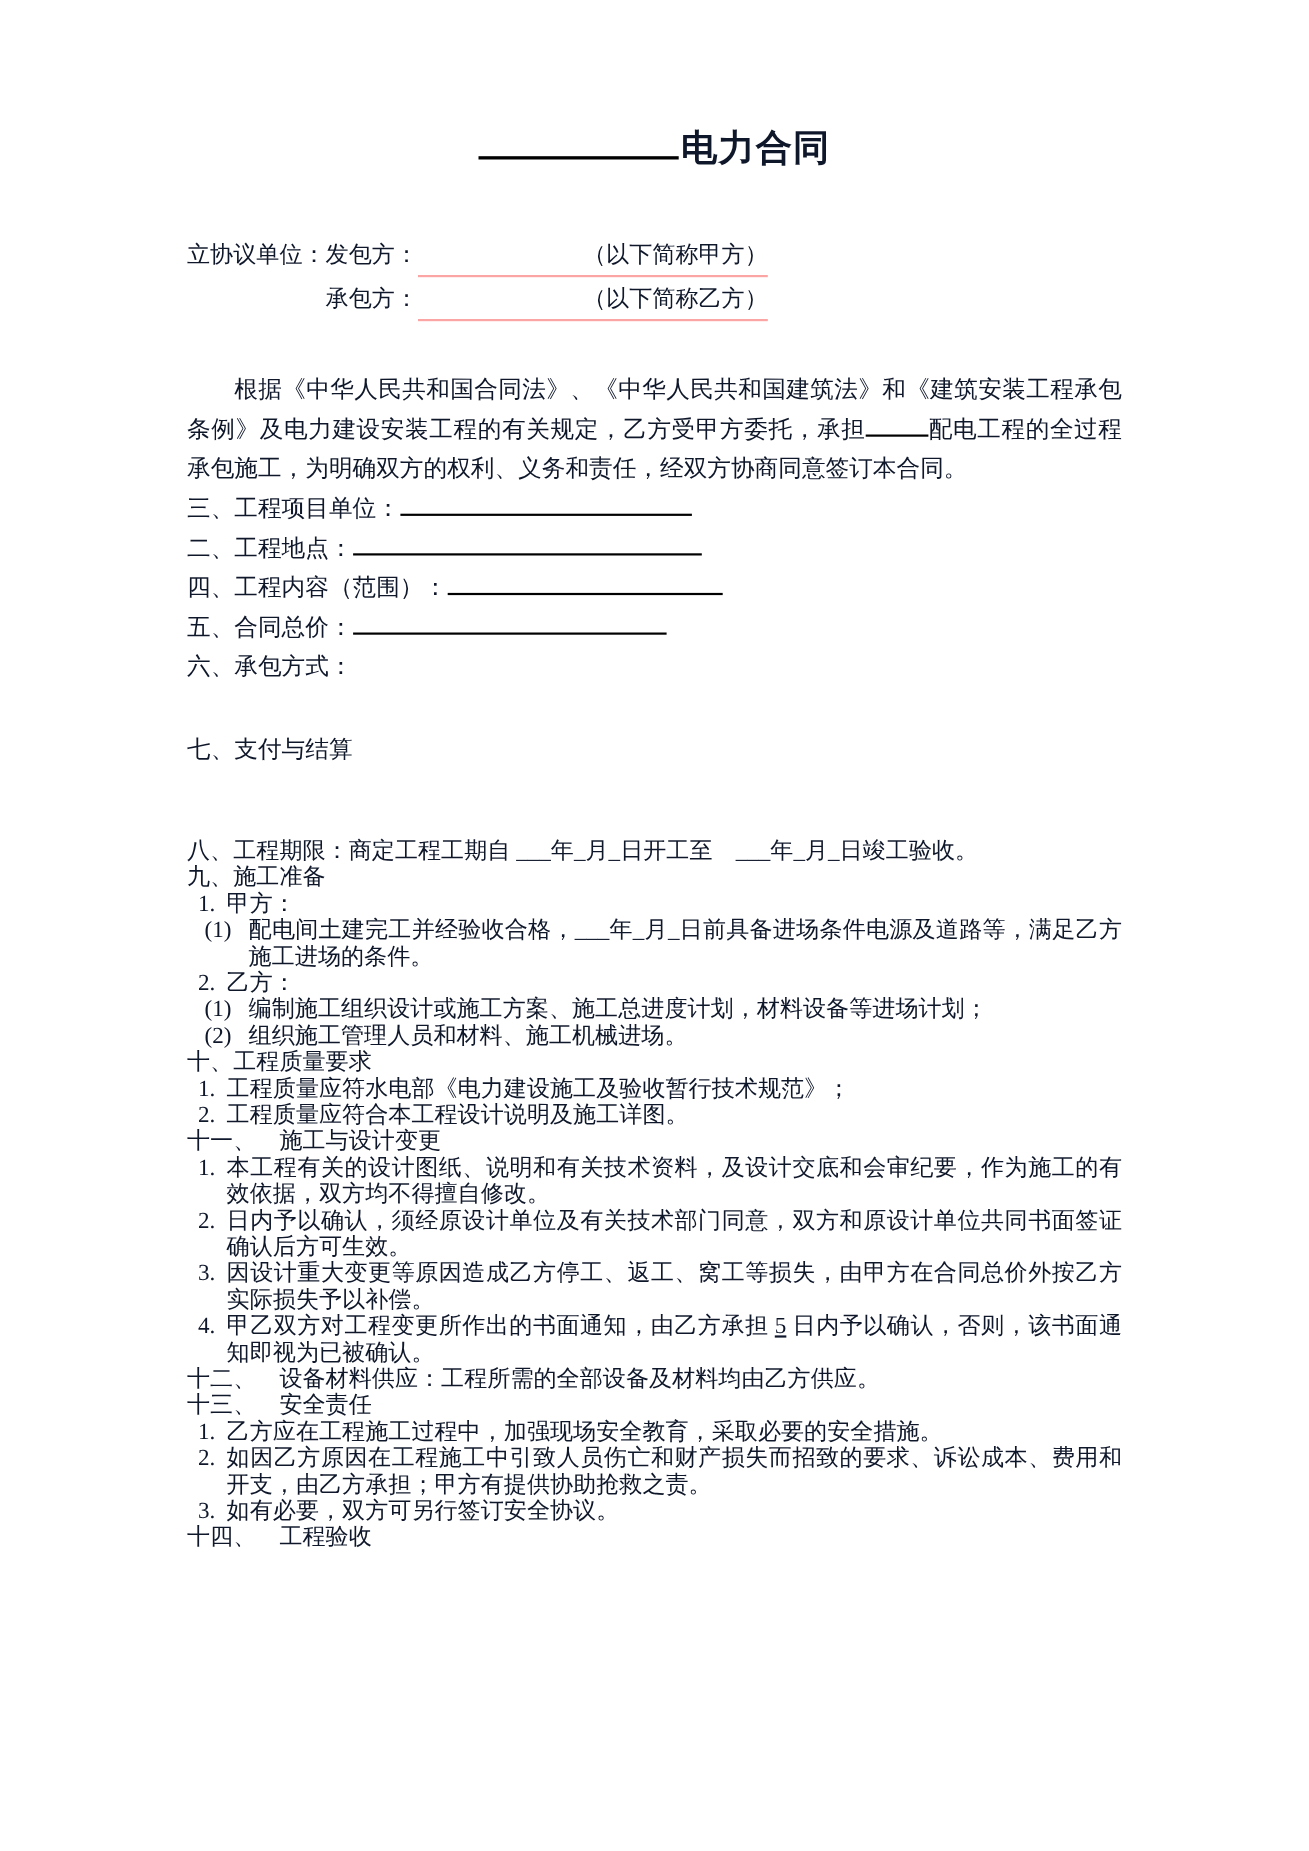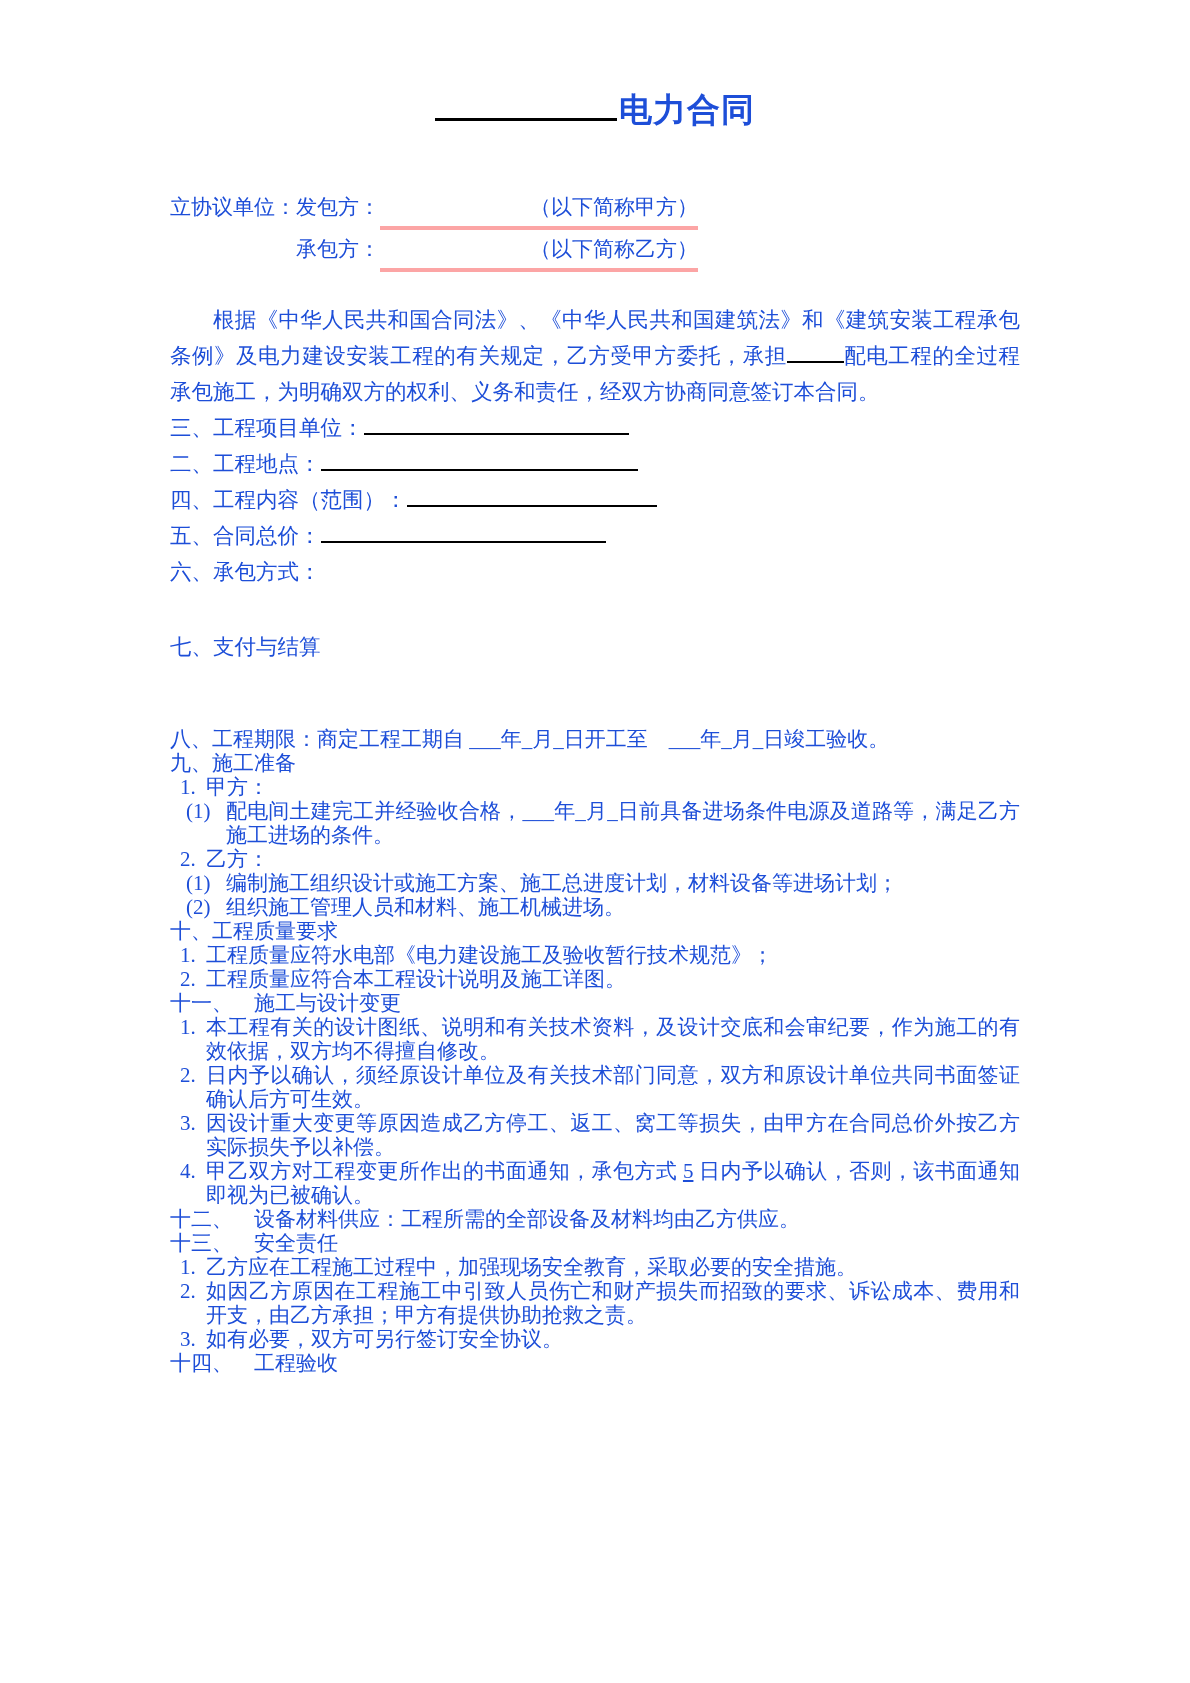--- a/index.html
+++ b/index.html
@@ -1,35 +1,35 @@
 <!DOCTYPE html>
 <html><head>
 <meta charset="utf-8">
 <style>
   html,body{margin:0;padding:0;background:#ffffff;}
   .page{width:1190px;height:1683px;background:#fff;overflow:hidden;position:relative;}
-  .content{width:850px;padding:90px 170px 0 170px;color:#1d4ed8;
+  .content{width:850px;padding:114px 170px 0 170px;color:#0f172a;
            font-family:"Liberation Serif","DejaVu Serif",serif;}
 
   
   .title-row{text-align:center;line-height:40px;height:40px;margin-bottom:58px;white-space:nowrap;}
   .title-text{font-family:"Liberation Sans","DejaVu Sans",sans-serif;font-weight:700;
               font-size:33px;letter-spacing:1px;}
   .title-blank{display:inline-block;width:182px;height:28px;border-bottom:3px solid #000;
                margin-right:2px;}
 
   
   .parties{font-size:21px;line-height:38px;}
   .party-row{white-space:nowrap;}
   .party-b{padding-left:126px;}
-  .ublock{display:inline-block;border-bottom:4px solid #fca5a5;}
+  .ublock{display:inline-block;border-bottom:2px solid #fca5a5;}
   .gap{display:inline-block;width:150px;height:1px;}
 
   
-  .preamble{margin:30px 0 0 0;font-size:21.5px;line-height:36px;text-align:justify;
+  .preamble{margin:44px 0 0 0;font-size:21.5px;line-height:36px;text-align:justify;
             text-indent:43px;}
   .blank{display:inline-block;border-bottom:2px solid #000;height:1em;vertical-align:baseline;}
   .b57{width:57px;}
   .b285{width:285px;}.b317{width:317px;}.b265{width:265px;}.b250{width:250px;}
 
   
   .clause-row{font-size:21.5px;line-height:36px;white-space:nowrap;}
   .c7{margin-top:39px;}
 
   
@@ -135,21 +135,21 @@
       <div class="li1">
         <span class="n1">2.</span>
           <span class="txt">日内予以确认，须经原设计单位及有关技术部门同意，双方和原设计单位共同书面签证确认后方可生效。</span>
       </div>
       <div class="li1">
         <span class="n1">3.</span>
           <span class="txt">因设计重大变更等原因造成乙方停工、返工、窝工等损失，由甲方在合同总价外按乙方实际损失予以补偿。</span>
       </div>
       <div class="li1">
         <span class="n1">4.</span>
-          <span class="txt"><span>甲乙双方对工程变更所作出的书面通知，承包方式 </span><span class="u-num">5</span><span> 日内予以确认，否则，该书面通知即视为已被确认。</span></span>
+          <span class="txt"><span>甲乙双方对工程变更所作出的书面通知，由乙方承担 </span><span class="u-num">5</span><span> 日内予以确认，否则，该书面通知即视为已被确认。</span></span>
       </div>
 
       <div class="sec-head">
         <span>十二、</span><span>　设备材料供应：工程所需的全部设备及材料均由乙方供应。</span>
       </div>
 
       <div class="sec-head">
         <span>十三、</span><span>　安全责任</span>
       </div>
       <div class="li1">

